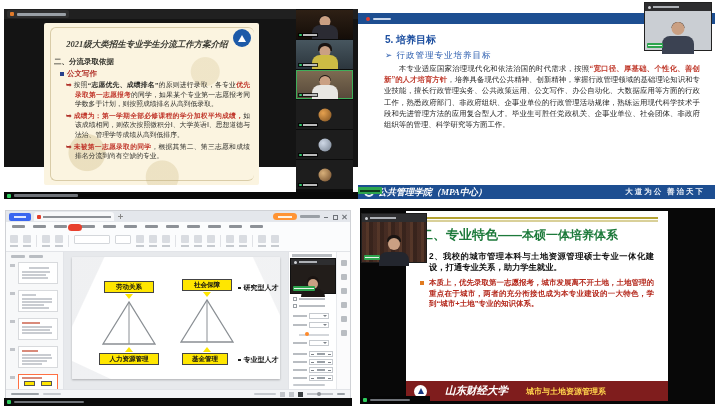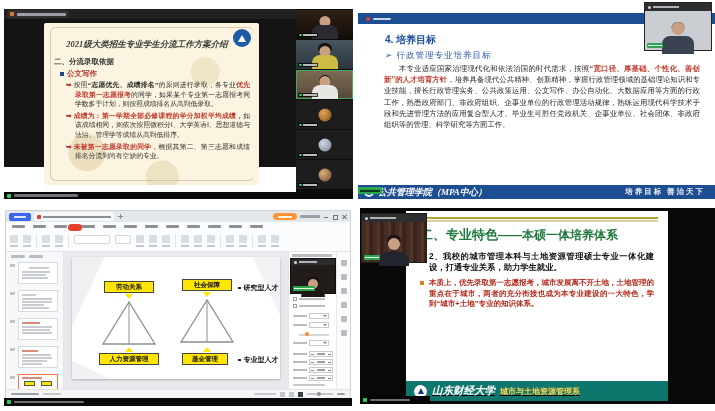--- a/index.html
+++ b/index.html
@@ -4,21 +4,21 @@
 <style>
   html,body{margin:0;padding:0;background:#fff;}
   #stage{position:relative;width:715px;height:411px;background:#ffffff;outline:1px solid #d7d7d7;
          font-family:"Liberation Sans", sans-serif;overflow:hidden;}
   .abs{position:absolute;}
   .bar{background:#9aa0a6;border-radius:1px;height:3px;}
   .bar.light{background:#c6cacf;}
   .bar.dark{background:#6f7379;}
 
   
-  #tl{left:4px;top:9px;width:349px;height:158px;background:#141414;}
+  #tl{left:4px;top:9px;width:349px;height:158px;background:#141414;padding-left:46px;}
   .tl-topbar{left:0;top:0;width:100%;height:10px;background:#202020;}
   .tl-tab{left:3px;top:1px;width:62px;height:8px;background:#2f2f2f;border-radius:2px;display:flex;align-items:center;gap:3px;padding:0 3px;box-sizing:border-box;}
   .tl-tab .sq{width:4px;height:4px;background:#e07a2a;border-radius:1px;}
   .tl-slide{left:40px;top:14px;width:215px;height:162px;background:#fbf4e0;border-radius:2px;overflow:hidden;}
   .tl-wm{left:0;top:0;width:100%;height:100%;
      background:radial-gradient(circle at 20% 80%, rgba(205,185,130,.35) 0 18px, transparent 19px),
                 radial-gradient(circle at 75% 30%, rgba(205,185,130,.25) 0 14px, transparent 15px),
                 radial-gradient(circle at 55% 95%, rgba(205,185,130,.3) 0 16px, transparent 17px);}
   .tl-frame{left:6px;top:4px;width:203px;height:152px;border-left:1px solid #c3b283;border-top:1px solid #c3b283;border-bottom:1px solid #c3b283;border-radius:6px;opacity:.6;}
   .tl-logo{right:8px;top:6px;width:18px;height:18px;border-radius:50%;background:#1d5aa8;display:flex;align-items:center;justify-content:center;}
@@ -148,21 +148,21 @@
   .br-title{position:absolute;left:14px;top:14px;white-space:nowrap;}
   .br-title .t1{font-size:13px;font-weight:bold;color:#1d7a3b;}
   .br-title .t2{font-size:12px;font-weight:bold;color:#1d7a3b;}
   .br-bullets{position:absolute;left:14px;top:40px;width:234px;}
   .br-b{position:relative;padding-left:9px;margin-bottom:5px;text-align:justify;}
   .br-b::before{content:"";position:absolute;left:0;top:3px;width:4px;height:4px;background:#e07b20;}
   .br-b.first::before{background:#cc3311;}
   .br-b1{font-size:8.3px;line-height:11px;font-weight:bold;color:#111;}
   .br-b2{font-size:7.2px;line-height:10.5px;color:#4a4a42;}
   .br-b3{font-size:7.5px;line-height:10.5px;font-weight:bold;color:#b52a1e;}
-  .br-footer{position:absolute;left:0;bottom:0;width:100%;height:20px;background:#0f766e;display:flex;align-items:center;gap:5px;padding:0 8px;box-sizing:border-box;text-decoration:underline;}
+  .br-footer{position:absolute;left:0;bottom:0;width:100%;height:20px;background:#7f1d1d;display:flex;align-items:center;gap:18px;padding:0 8px;box-sizing:border-box;}
   .br-flogo{width:13px;height:13px;border-radius:50%;background:#fff;display:flex;align-items:center;justify-content:center;}
   .br-flogo i{width:0;height:0;border-left:3px solid transparent;border-right:3px solid transparent;border-bottom:6px solid #17357f;}
   .br-school{color:#fff;font-family:"Liberation Serif",serif;font-weight:bold;font-style:italic;font-size:10.5px;white-space:nowrap;}
   .br-dept{color:#ffd34d;font-weight:bold;font-size:8px;white-space:nowrap;}
   .br-video{left:2px;top:6px;width:64px;height:48px;background:#33231d;box-shadow:0 0 0 1px #1d1d1d;}
   .br-books{position:absolute;left:0;top:8px;width:100%;height:40px;
      background:repeating-linear-gradient(90deg,#4a2e24 0 4px,#5d3b2b 4px 7px,#3a241c 7px 11px);opacity:.8;}
   .br-share{left:0;top:188px;width:70px;height:8px;background:#060606;display:flex;align-items:center;gap:3px;padding-left:3px;box-sizing:border-box;}
 </style>
 </head>
@@ -261,29 +261,29 @@
       <span class="sharegreen"></span>
       <span class="bar dark" style="width:64px;height:2.5px;"></span>
     </div>
   </div>
 
   <div id="tr" class="abs">
     <div class="abs tr-band">
       <i></i>
       <span class="bar" style="width:18px;height:2px;background:#c9d6ea;"></span>
     </div>
-    <div class="abs tr-h1">4. 培养目标</div>
+    <div class="abs tr-h1">5. 培养目标</div>
     <div class="abs tr-para"><span>本专业适应国家治理现代化和依法治国的时代需求，按照</span><span class="tr-red">“宽口径、厚基础、个性化、善创新”的人才培育方针</span><span>，培养具备现代公共精神、创新精神，掌握行政管理领域的基础理论知识和专业技能，擅长行政管理实务、公共政策运用、公文写作、办公自动化、大数据应用等方面的行政工作，熟悉政府部门、非政府组织、企事业单位的行政管理活动规律，熟练运用现代科学技术手段和先进管理方法的应用复合型人才。毕业生可胜任党政机关、企事业单位、社会团体、非政府组织等的管理、科学研究等方面工作。</span></div>
     <div class="abs tr-h2">➢ 行政管理专业培养目标</div>
     <div class="abs tr-footer">
       <span class="tr-flogo">
           <i></i>
         </span>
       <span class="tr-fleft">公共管理学院（MPA中心）</span>
-      <span class="tr-fright">培养目标 善治天下</span>
+      <span class="tr-fright">大道为公 善治天下</span>
     </div>
     <div class="abs tr-sharetag">
         <b></b>
       </div>
     <div class="abs tr-video">
       <span class="vhead">
           <i></i>
           <b></b>
         </span>
       <span class="hair" style="bottom:22px;width:13px;"></span>

